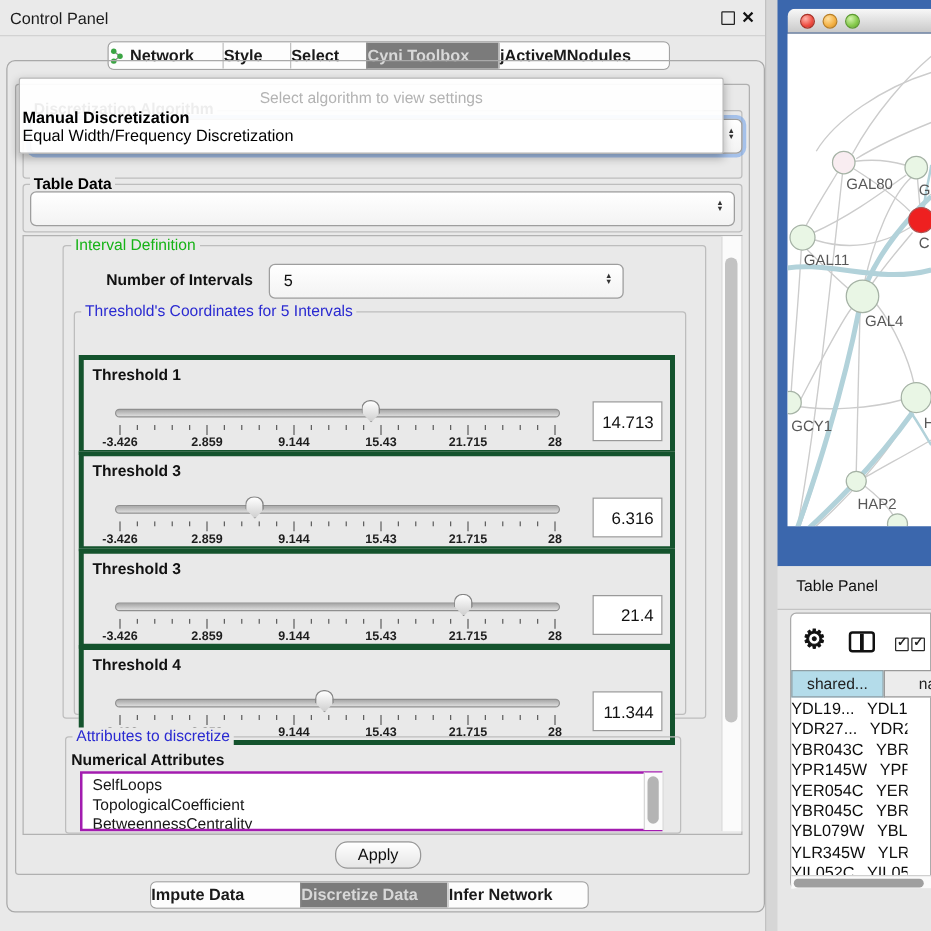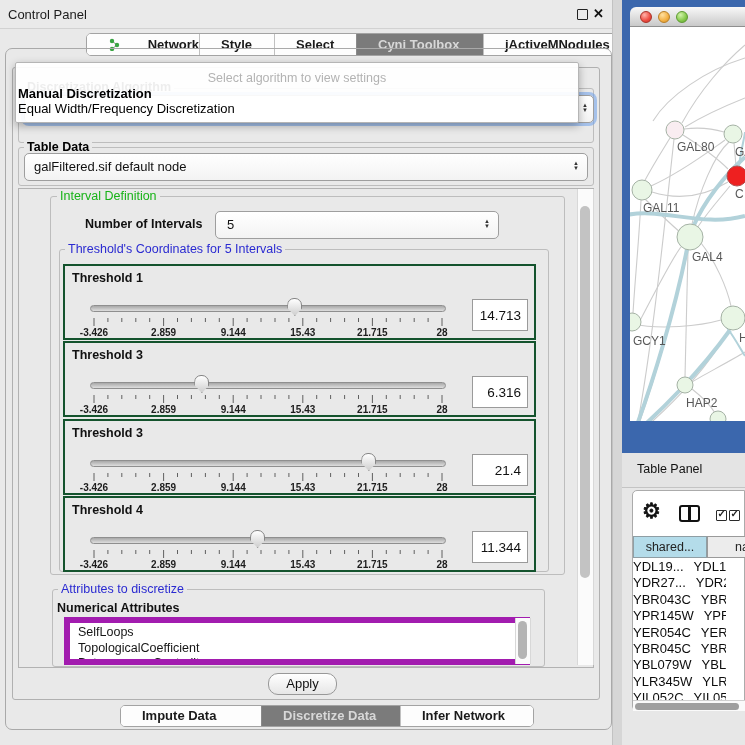--- a/index.html
+++ b/index.html
@@ -4,35 +4,35 @@
 <style>
   html,body{margin:0;padding:0;}
   #root{position:relative;width:745px;height:745px;background:#e9e9e9;font-family:"Liberation Sans",sans-serif;overflow:hidden;}
   .abs{position:absolute;}
   
   .cp-titlebar{left:0;top:0;width:614px;height:28px;background:#eaeaea;border-bottom:1px solid #d2d2d2;}
   .cp-title{left:8px;top:7px;font-size:13px;color:#1c1c1c;}
   .icon-float{left:577px;top:9px;width:9px;height:9px;border:1.5px solid #222;border-radius:1px;}
   .icon-close{left:593px;top:6px;font-size:13px;font-weight:700;color:#111;}
   .seg-bar{display:flex;border:1px solid #a3a3a3;border-radius:5px;overflow:hidden;background:#fdfdfd;}
-  .seg{font-size:13px;font-weight:600;color:#1a1a1a;text-align:center;line-height:20px;background:#fdfdfd;display:flex;align-items:center;justify-content:space-between;padding-left:21px;}
+  .seg{font-size:13px;font-weight:600;color:#1a1a1a;text-align:center;line-height:20px;background:#fdfdfd;display:flex;align-items:center;justify-content:flex-start;}
   .seg.sel{background:#7b7b7b;color:#d8d8d8;}
   .seg + .seg{border-left:1px solid #c0c0c0;}
   .seg.sel{border-left:1px solid #8a8a8a;}
   .top-tabs{left:86px;top:33px;height:21px;}
   .bottom-tabs{left:120px;top:705px;height:20px;}
   .outer-panel{left:5px;top:48px;width:605px;height:680px;border:1px solid #a9a9a9;border-radius:7px;}
   .inner-panel{left:12px;top:67px;width:586px;height:631px;border:1px solid #b0b0b0;border-radius:3px;background:#e9e9e9;}
   .grp{border:1px solid #bdbdbd;border-radius:3px;}
   .grp-label{font-size:12.5px;background:#e9e9e9;padding:0 3px;white-space:nowrap;}
   .combo{background:linear-gradient(#ffffff,#f3f3f3);border:1px solid #9e9e9e;border-radius:5px;}
   .combo-text{font-size:13px;color:#111;}
   .arrows{font-size:6px;line-height:5px;color:#333;text-align:center;}
   
-  .th-panel{border:2px solid #14532d;background:#e9e9e9;}
+  .th-panel{border:4px solid #14532d;background:#e9e9e9;margin-top:20px;}
   .th-label{left:7px;top:5px;font-size:12.5px;font-weight:700;color:#111;}
   .track{left:25px;top:39px;width:356px;height:7px;border-radius:4px;background:linear-gradient(#a8a8a8,#dedede);border:1px solid #8f8f8f;box-sizing:border-box;}
   .thumb{width:15px;height:18px;background:linear-gradient(#ffffff,#cfcfcf);border:1px solid #858585;border-radius:7px 7px 2px 2px;clip-path:polygon(0 0,100% 0,100% 55%,50% 100%,0 55%);box-sizing:border-box;}
   .scale-lab{font-size:10px;font-weight:700;color:#1d1d1d;transform:translateX(-50%);}
   .val-box{left:407px;top:33px;width:56px;height:32px;background:#fff;border:1px solid #9a9a9a;font-size:13.5px;color:#111;text-align:right;line-height:32px;padding-right:6px;box-sizing:border-box;}
   .list-item{font-size:12.5px;color:#161616;line-height:15.5px;padding-left:8px;white-space:nowrap;}
   .btn{background:linear-gradient(#ffffff,#e6e6e6);border:1px solid #989898;border-radius:5px;font-size:13px;color:#111;text-align:center;}
   .vscroll-track{background:#fbfbfb;border-left:1px solid #d8d8d8;border-right:1px solid #d8d8d8;}
   .vscroll-thumb{background:#c3c3c3;border-radius:5px;}
   
@@ -100,21 +100,20 @@
 
   <div class="abs grp" style="left:18px;top:88px;width:574px;height:53px;"></div>
   <div class="abs grp-label" style="left:24px;top:80px;font-weight:700;">Discretization Algorithm</div>
   <div class="abs combo" style="left:24px;top:95px;width:568px;height:26px;box-shadow:0 0 0 3px rgba(110,160,235,0.55);">
     <div class="abs arrows" style="right:5px;top:7px;">▲<br>▼</div>
   </div>
 
   <div class="abs grp" style="left:18px;top:147px;width:574px;height:37px;"></div>
   <div class="abs grp-label" style="left:24px;top:140px;font-weight:700;">Table Data</div>
   <div class="abs combo" style="left:24px;top:153px;width:562px;height:26px;">
-    <div class="abs combo-text" style="left:9px;top:5px;">galFiltered.sif default node</div>
     <div class="abs arrows" style="right:8px;top:7px;">▲<br>▼</div>
   </div>
 
   <div class="abs" style="left:18px;top:188px;width:574px;height:478px;border:1px solid #b2b2b2;"></div>
   <div class="abs vscroll-track" style="left:577px;top:189px;width:15px;height:476px;">
     <div class="abs vscroll-thumb" style="left:2px;top:17px;width:10px;height:372px;"></div>
   </div>
 
   <div class="abs grp" style="left:50px;top:196px;width:513px;height:377px;"></div>
   <div class="abs grp-label" style="left: 57px; top: 189px; color: rgb(23, 179, 23);" id="lab-interval">Interval Definition</div>
@@ -285,21 +284,21 @@
         <div class="abs scale-lab" style="left: 237.8px; top: 61px;">15.43</div>
         <div class="abs scale-lab" style="left: 307.4px; top: 61px;">21.715</div>
         <div class="abs scale-lab" style="left: 377px; top: 61px;">28</div>
         <div class="abs val-box">11.344</div>
       </div>
     </div>
 
   <div class="abs grp" style="left:52px;top:589px;width:491px;height:76px;"></div>
   <div class="abs grp-label" style="left: 58px; top: 582px; color: rgb(42, 42, 209);" id="lab-attrs">Attributes to discretize</div>
   <div class="abs" style="left:57px;top:601px;font-size:12.5px;font-weight:700;color:#111;">Numerical Attributes</div>
-  <div class="abs" style="left:64px;top:617px;width:466px;height:48px;background:#fff;border:6px solid #a21caf;overflow:hidden;box-sizing:border-box;" id="attr-list">
+  <div class="abs" style="left:64px;top:617px;width:466px;height:48px;background:#fff;border:2px solid #a21caf;overflow:hidden;box-sizing:border-box;" id="attr-list">
       <div class="list-item" style="padding-top: 2px;">SelfLoops</div>
       <div class="list-item">TopologicalCoefficient</div>
       <div class="list-item">BetweennessCentrality</div>
     </div>
   <div class="abs vscroll-track" style="left:515px;top:618px;width:14px;height:46px;">
     <div class="abs vscroll-thumb" style="left:2px;top:3px;width:9px;height:38px;background:#b4b4b4;"></div>
   </div>
 
   <div class="abs btn" style="left:268px;top:673px;width:67px;height:20px;line-height:19px;border-radius:10px;">Apply</div>
 

